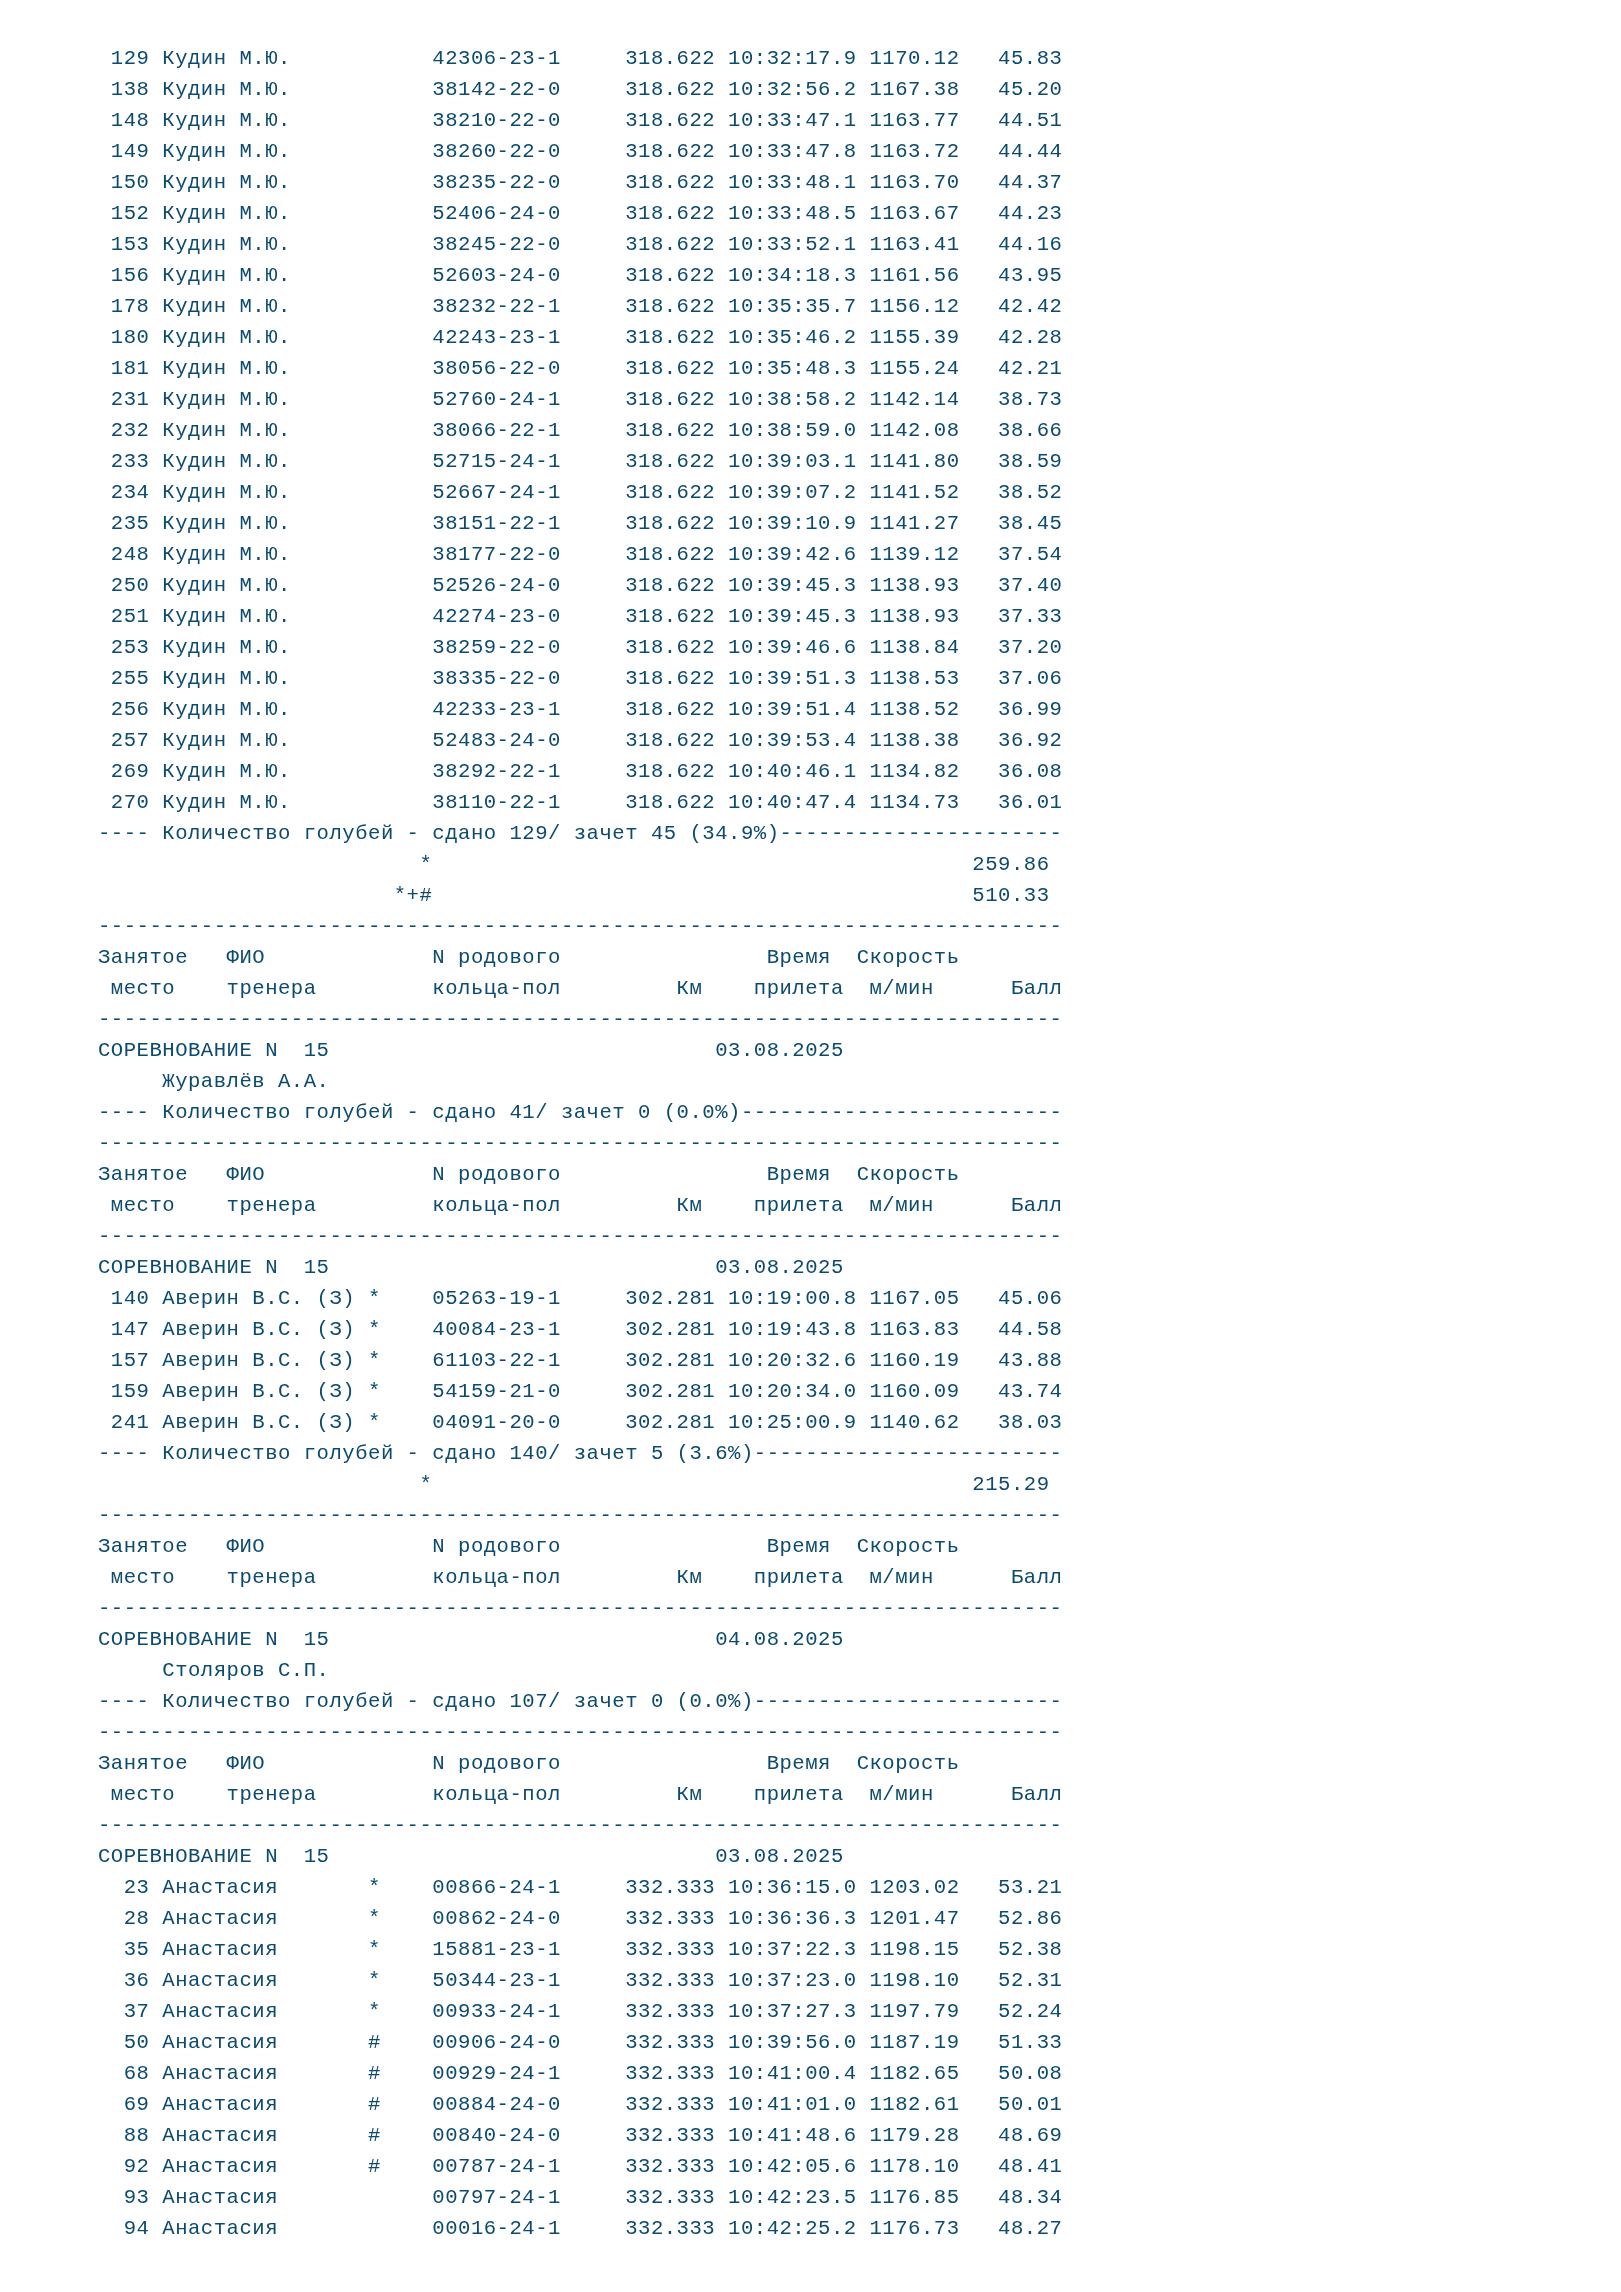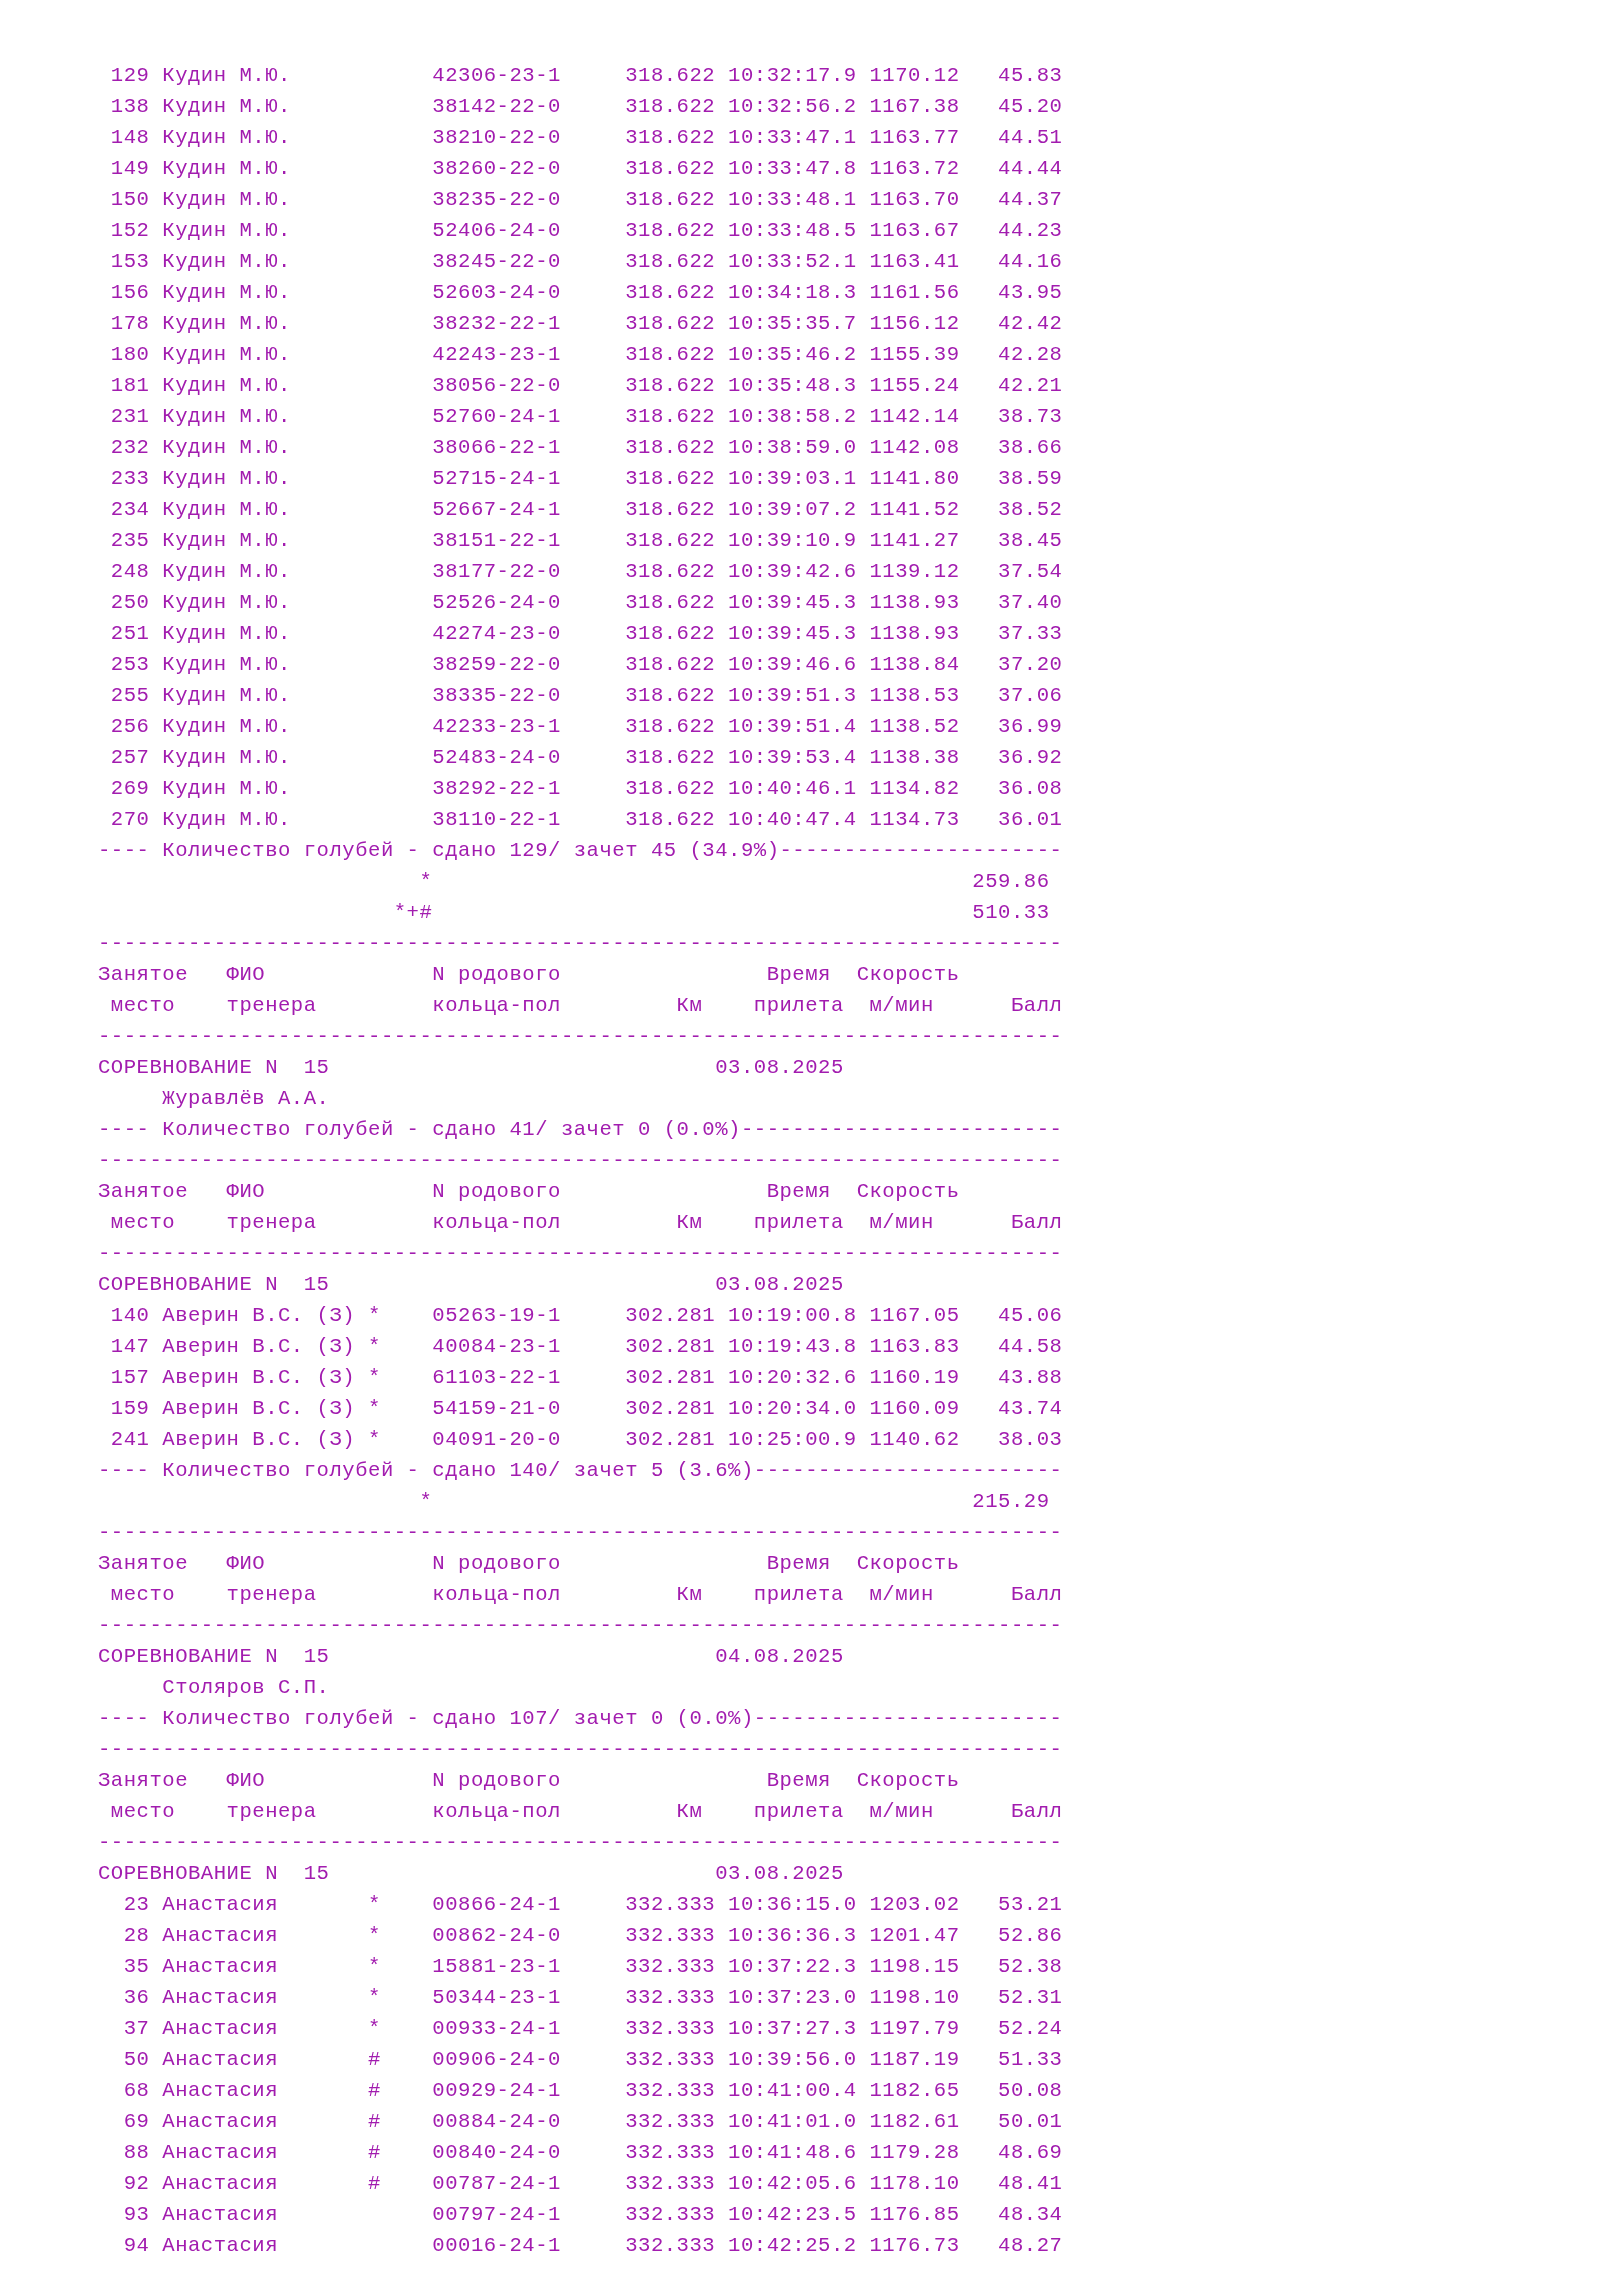--- a/index.html
+++ b/index.html
@@ -9,26 +9,26 @@
   }
   body {
     width: 1621px;
     height: 2293px;
     position: relative;
     overflow: hidden;
   }
   .report {
     position: absolute;
     left: 98px;
-    top: 60px;
+    top: 43px;
     font-family: "Liberation Mono", "DejaVu Sans Mono", monospace;
     font-size: 20.6px;
     letter-spacing: 0.5px;
     line-height: 31px;
-    color: #a21caf;
+    color: #0c4a6e;
     white-space: pre;
   }
   .line {
     height: 31px;
     white-space: pre;
   }
 </style>
 </head>
 <body>
 

